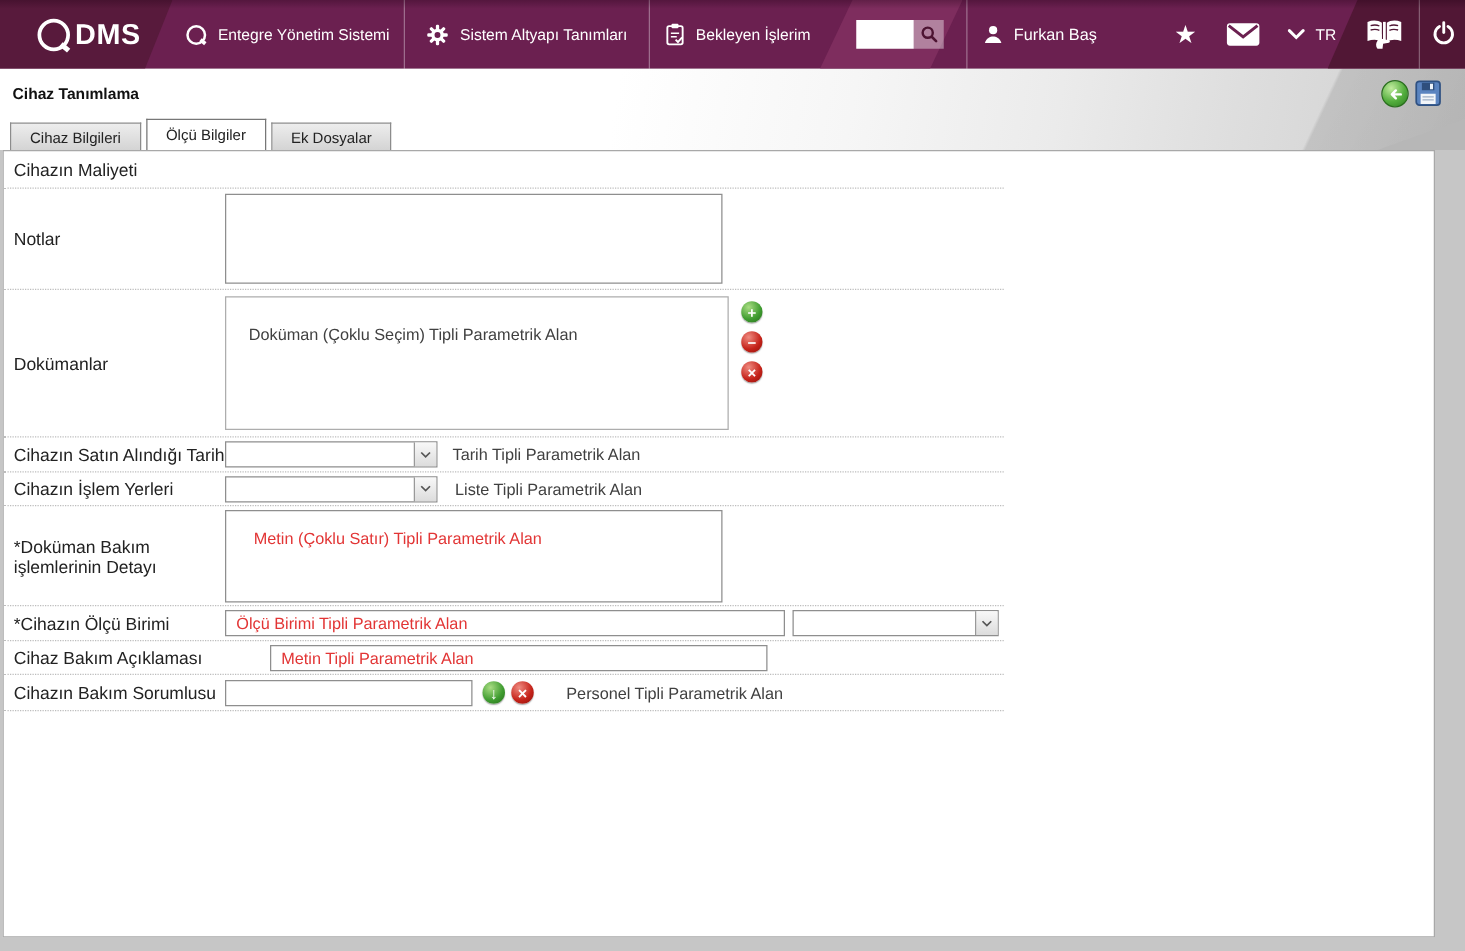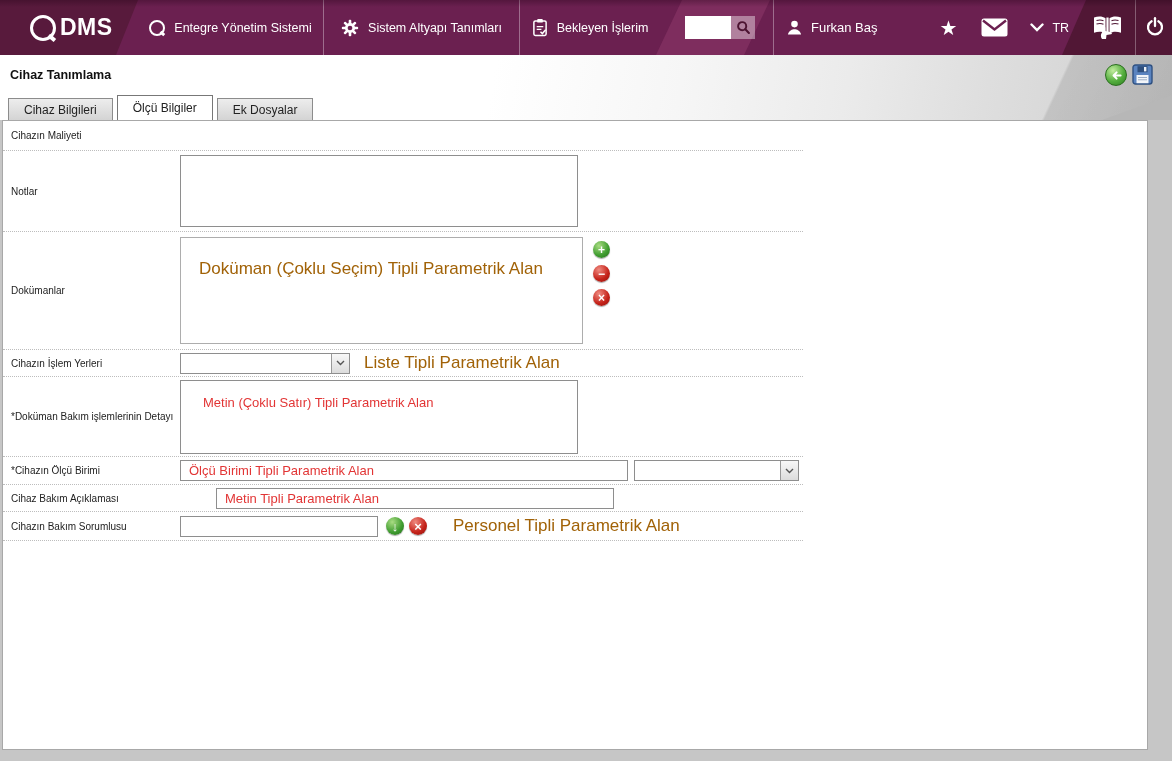--- a/index.html
+++ b/index.html
@@ -58,27 +58,27 @@
   .tabs { position:absolute; left:8px; bottom:0; display:flex; align-items:flex-end; gap:4px; z-index:2; }
   .tab { height:22px; padding:0 15px; display:flex; align-items:center; font-size:12px; color:#222;
     border:1px solid #8c8c8c; border-bottom:none; background:linear-gradient(#ededed,#d4d4d4); cursor:pointer; }
   .tab.active { height:25px; background:#fff; border-color:#777; position:relative; z-index:3; }
 
   
   .panel { position:absolute; left:2px; top:120px; width:1146px; height:630px; background:#fff;
     border:1px solid #a8a8a8; }
   .rows { width:800px; }
   .form-row { display:flex; align-items:center; border-bottom:1px dotted #bdbdbd; padding-left:8px; }
-  .lbl { width:169px; flex:0 0 169px; font-size:10px; color:#222; }
+  .lbl { width:169px; flex:0 0 169px; font-size:14px; color:#222; }
   .fld { display:flex; align-items:center; flex:1; }
   .txt { height:21px; border:1px solid #8e8e8e; background:#fff; font-size:12px; padding:0 4px; outline:none;
     font-family:"Liberation Sans","DejaVu Sans",sans-serif; }
   .red-value { color:#e23535; font-size:13px; padding-left:8px; }
   textarea.txt { resize:none; font-size:13px; }
-  .annotation { color:#a16207; font-size:17px; white-space:nowrap; }
+  .annotation { color:#404040; font-size:13px; white-space:nowrap; }
   .combo { height:21px; border:1px solid #8e8e8e; background:#fff; display:flex; align-items:stretch; cursor:pointer; }
   .combo .combo-val { flex:1; font-size:12px; color:#222; display:flex; align-items:center; padding-left:5px; }
   .combo .combo-arrow { width:18px; border-left:1px solid #999; background:linear-gradient(#f8f8f8,#dcdcdc);
     display:flex; align-items:center; justify-content:center; }
   .listbox { border:1px solid #adadad; background:#fff; }
   .circle-ic { width:17px; height:17px; border-radius:50%; display:flex; align-items:center; justify-content:center;
     color:#fff; font-weight:bold; font-size:12px; line-height:1; cursor:pointer; border:none; padding:0;
     box-shadow:0 1px 1px rgba(0,0,0,.35); }
   .ic-green { background:radial-gradient(circle at 35% 28%, #a8dc82, #3f9c30 58%, #266d1a); }
   .ic-red { background:radial-gradient(circle at 35% 28%, #ef8a80, #c5231a 58%, #8d100b); }
@@ -239,20 +239,34 @@
             <span class="annotation">Doküman (Çoklu Seçim) Tipli Parametrik Alan</span>
           </div>
           <div class="icon-stack">
             <button class="circle-ic ic-green">+</button>
             <button class="circle-ic ic-red">−</button>
             <button class="circle-ic ic-red">×</button>
           </div>
         </div>
       </div>
 
+      <div class="form-row r3">
+        <div class="lbl">Cihazın Satın Alındığı Tarih</div>
+        <div class="fld">
+          <div class="combo">
+            <span class="combo-val"></span>
+            <span class="combo-arrow">
+              <svg width="9" height="6" viewBox="0 0 9 6">
+                  <path d="M1 1 L4.5 4.5 L8 1" fill="none" stroke="#555" stroke-width="1.4"></path>
+                </svg>
+            </span>
+          </div>
+          <span class="annotation">Tarih Tipli Parametrik Alan</span>
+        </div>
+      </div>
 
       <div class="form-row r4">
         <div class="lbl">Cihazın İşlem Yerleri</div>
         <div class="fld">
           <div class="combo">
             <span class="combo-val"></span>
             <span class="combo-arrow">
               <svg width="9" height="6" viewBox="0 0 9 6">
                   <path d="M1 1 L4.5 4.5 L8 1" fill="none" stroke="#555" stroke-width="1.4"></path>
                 </svg>

